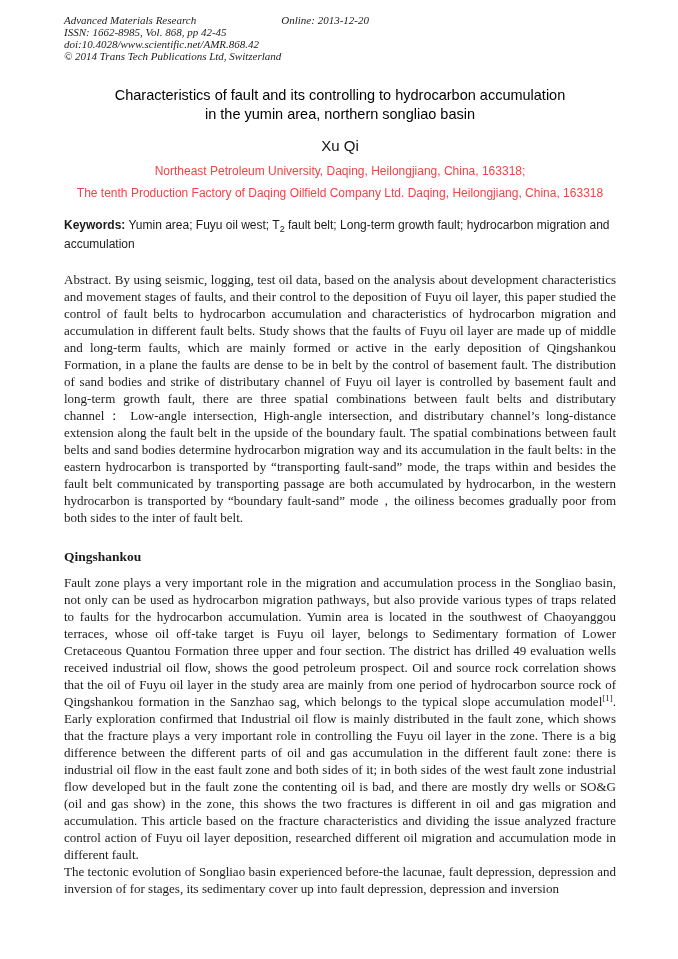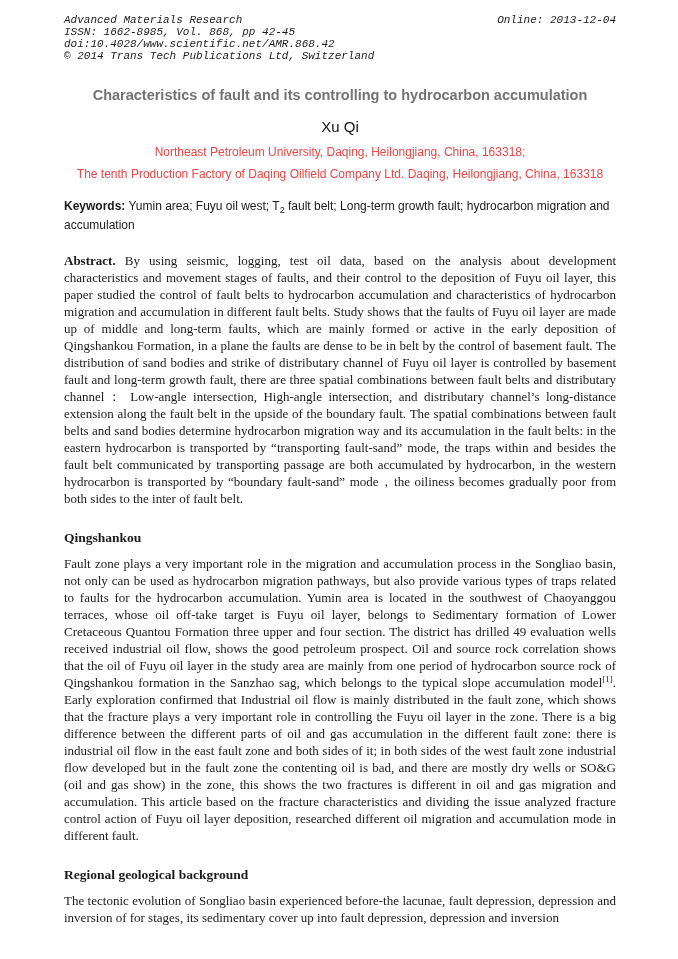--- a/index.html
+++ b/index.html
@@ -10,39 +10,38 @@
     box-sizing: border-box;
     background: #ffffff;
     padding: 14px 62px 0 64px;
     font-family: "Liberation Serif", serif;
     color: #1b1b1b;
     overflow: hidden;
   }
   
   .hdr {
     display: flex;
-    justify-content: space-between;
     align-items: flex-start;
-    font-family: Liberation Mono, monospace;
+    font-family: Liberation Serif, serif;
     font-style: italic;
     font-size: 11px;
     line-height: 12px;
     color: #1b1b1b;
   }
   .hdr-left div { white-space: nowrap; }
   .hdr-right { white-space: nowrap; }
   
   .title {
     margin-top: 24px;
     text-align: center;
     font-family: "Liberation Sans", sans-serif;
-    font-weight: bold;
+    font-weight: normal;
     font-size: 14.5px;
     line-height: 19px;
-    color: #737373;
+    color: #000000;
   }
   .title div { white-space: nowrap; }
   .author {
     margin-top: 13px;
     text-align: center;
     font-family: "Liberation Sans", sans-serif;
     font-size: 15px;
     line-height: 18px;
     color: #111;
   }
@@ -67,21 +66,21 @@
   }
   .keywords .kw-label { font-weight: bold; }
   .keywords sub { font-size: 9px; }
   
   .abstract {
     margin-top: 20px;
     font-size: 13px;
     line-height: 17px;
     text-align: justify;
   }
-  .run-in-bold { font-weight: bold; }
+  .run-in-bold { font-weight: normal; }
   .section-heading {
     margin-top: 23px;
     margin-bottom: 9px;
     font-weight: bold;
     font-size: 13.5px;
     line-height: 16px;
   }
   .body-para {
     font-size: 13px;
     line-height: 17px;
@@ -98,25 +97,26 @@
 
 <div class="page">
 
   <div class="hdr">
     <div class="hdr-left">
       <div>Advanced Materials Research</div>
       <div>ISSN: 1662-8985, Vol. 868, pp 42-45</div>
       <div>doi:10.4028/www.scientific.net/AMR.868.42</div>
       <div>© 2014 Trans Tech Publications Ltd, Switzerland</div>
     </div>
-    <div class="hdr-right">Online: 2013-12-04</div>
+    <div class="hdr-right">Online: 2013-12-20</div>
   </div>
 
   <div class="title">
     <div>Characteristics of fault and its controlling to hydrocarbon accumulation</div>
+    <div>in the yumin area, northern songliao basin</div>
   </div>
 
   <div class="author">Xu Qi</div>
 
   <div class="affil affil1">Northeast Petroleum University, Daqing, Heilongjiang, China, 163318;</div>
   <div class="affil affil2">The tenth Production Factory of Daqing Oilfield Company Ltd. Daqing, Heilongjiang, China, 163318</div>
 
   <div class="keywords">
     <span class="kw-label">Keywords:</span><span> Yumin area; Fuyu oil west; T</span><sub>2</sub><span> fault belt; Long-term growth fault; hydrocarbon migration and accumulation</span>
   </div>
@@ -124,17 +124,16 @@
   <div class="abstract">
     <span class="run-in-bold">Abstract.</span><span> By using seismic, logging, test oil data, based on the analysis about development characteristics and movement stages of faults, and their control to the deposition of Fuyu oil layer, this paper studied the control of fault belts to hydrocarbon accumulation and characteristics of hydrocarbon migration and accumulation in different fault belts. Study shows that the faults of Fuyu oil layer are made up of middle and long-term faults, which are mainly formed or active in the early deposition of Qingshankou Formation, in a plane the faults are dense to be in belt by the control of basement fault. The distribution of sand bodies and strike of distributary channel of Fuyu oil layer is controlled by basement fault and long-term growth fault, there are three spatial combinations between fault belts and distributary channel： Low-angle intersection, High-angle intersection, and distributary channel’s long-distance extension along the fault belt in the upside of the boundary fault. The spatial combinations between fault belts and sand bodies determine hydrocarbon migration way and its accumulation in the fault belts: in the eastern hydrocarbon is transported by “transporting fault-sand” mode, the traps within and besides the fault belt communicated by transporting passage are both accumulated by hydrocarbon, in the western hydrocarbon is transported by “boundary fault-sand” mode，the oiliness becomes gradually poor from both sides to the inter of fault belt.</span>
   </div>
 
   <div class="section-heading">Qingshankou</div>
 
   <div class="body-para">
     <span>Fault zone plays a very important role in the migration and accumulation process in the Songliao basin, not only can be used as hydrocarbon migration pathways, but also provide various types of traps related to faults for the hydrocarbon accumulation. Yumin area is located in the southwest of Chaoyanggou terraces, whose oil off-take target is Fuyu oil layer, belongs to Sedimentary formation of Lower Cretaceous Quantou Formation three upper and four section. The district has drilled 49 evaluation wells received industrial oil flow, shows the good petroleum prospect. Oil and source rock correlation shows that the oil of Fuyu oil layer in the study area are mainly from one period of hydrocarbon source rock of Qingshankou formation in the Sanzhao sag, which belongs to the typical slope accumulation model</span><sup>[1]</sup><span>. Early exploration confirmed that Industrial oil flow is mainly distributed in the fault zone, which shows that the fracture plays a very important role in controlling the Fuyu oil layer in the zone. There is a big difference between the different parts of oil and gas accumulation in the different fault zone: there is industrial oil flow in the east fault zone and both sides of it; in both sides of the west fault zone industrial flow developed but in the fault zone the contenting oil is bad, and there are mostly dry wells or SO&amp;G (oil and gas show) in the zone, this shows the two fractures is different in oil and gas migration and accumulation. This article based on the fracture characteristics and dividing the issue analyzed fracture control action of Fuyu oil layer deposition, researched different oil migration and accumulation mode in different fault.</span>
   </div>
 
-  <div class="section-heading">Regional geological background</div>
 
   <div class="body-para">The tectonic evolution of Songliao basin experienced before-the lacunae, fault depression, depression and inversion of for stages, its sedimentary cover up into fault depression, depression and inversion</div>
 
 </div>
 
 </body></html>

